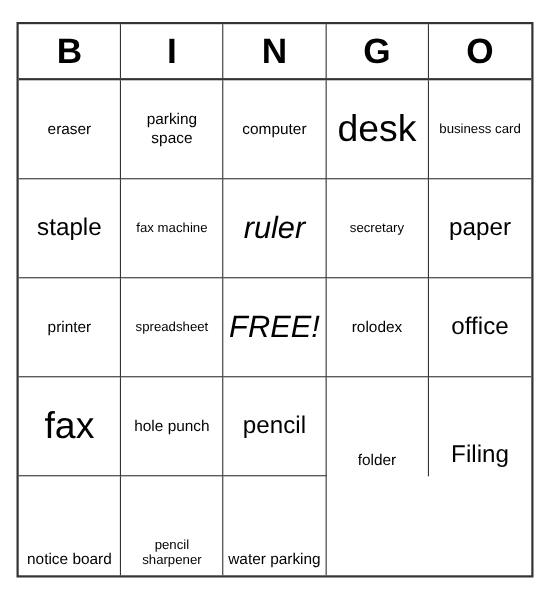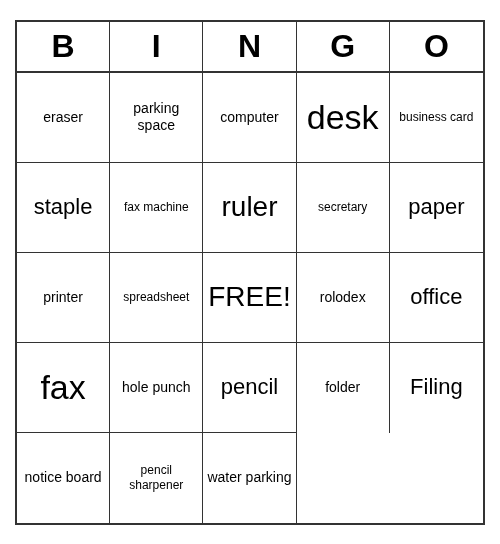--- a/index.html
+++ b/index.html
@@ -61,40 +61,42 @@
       min-height: 90px;
       font-family: Arial, sans-serif;
     }
 
     .bingo-cell:nth-child(5n) {
       border-right: none;
     }
 
     .bingo-cell:nth-last-child(-n+5) {
       border-bottom: none;
+      align-items: flex-end;
     }
 
     .cell-text {
       line-height: 1.2;
     }
 
     .size-small {
       font-size: 12px;
     }
 
     .size-medium {
       font-size: 14px;
     }
 
     .size-large {
       font-size: 22px;
     }
 
     .size-xlarge {
       font-size: 28px;
+      font-style: italic;
     }
 
     .size-xxlarge {
       font-size: 34px;
     }
   </style>
 </head>
 <body>
 
 <div class="bingo-card">

